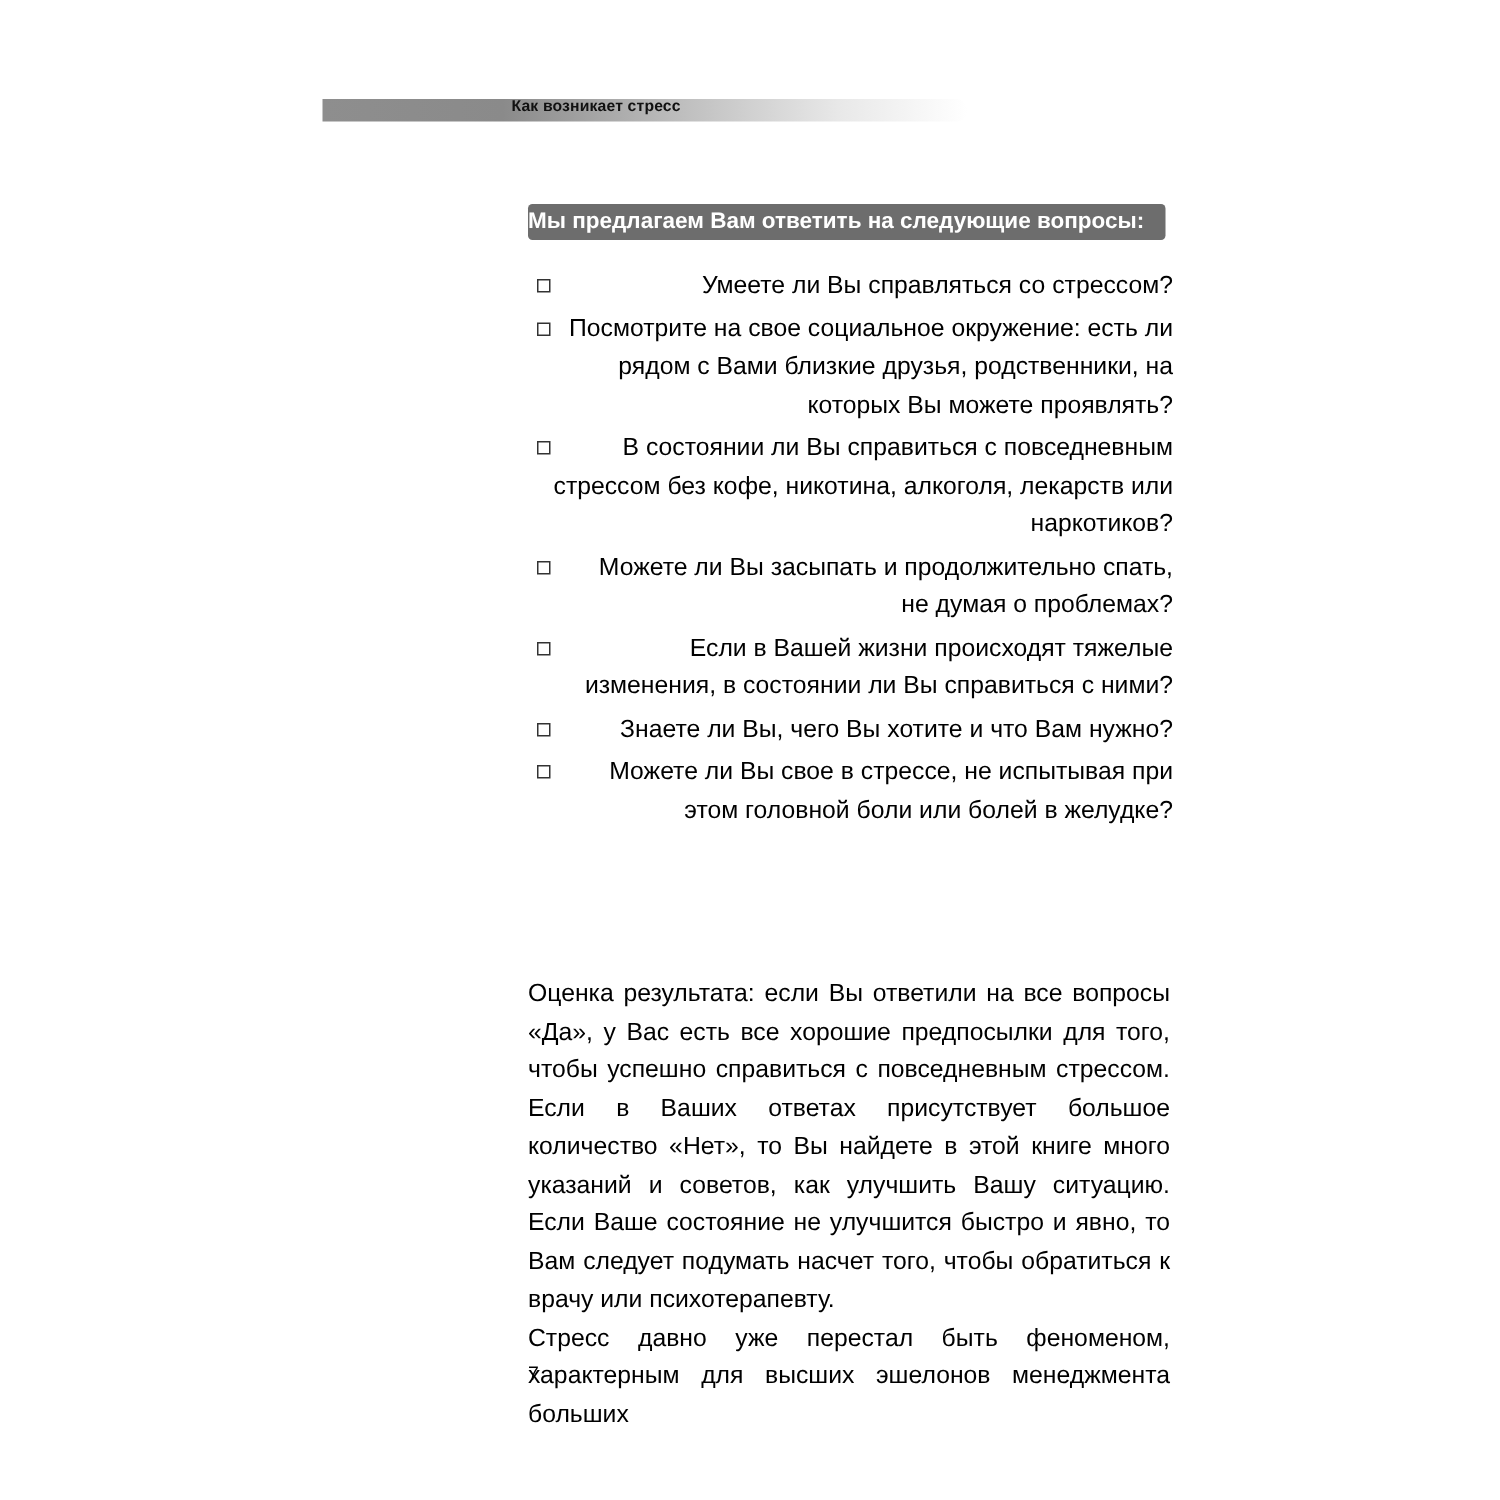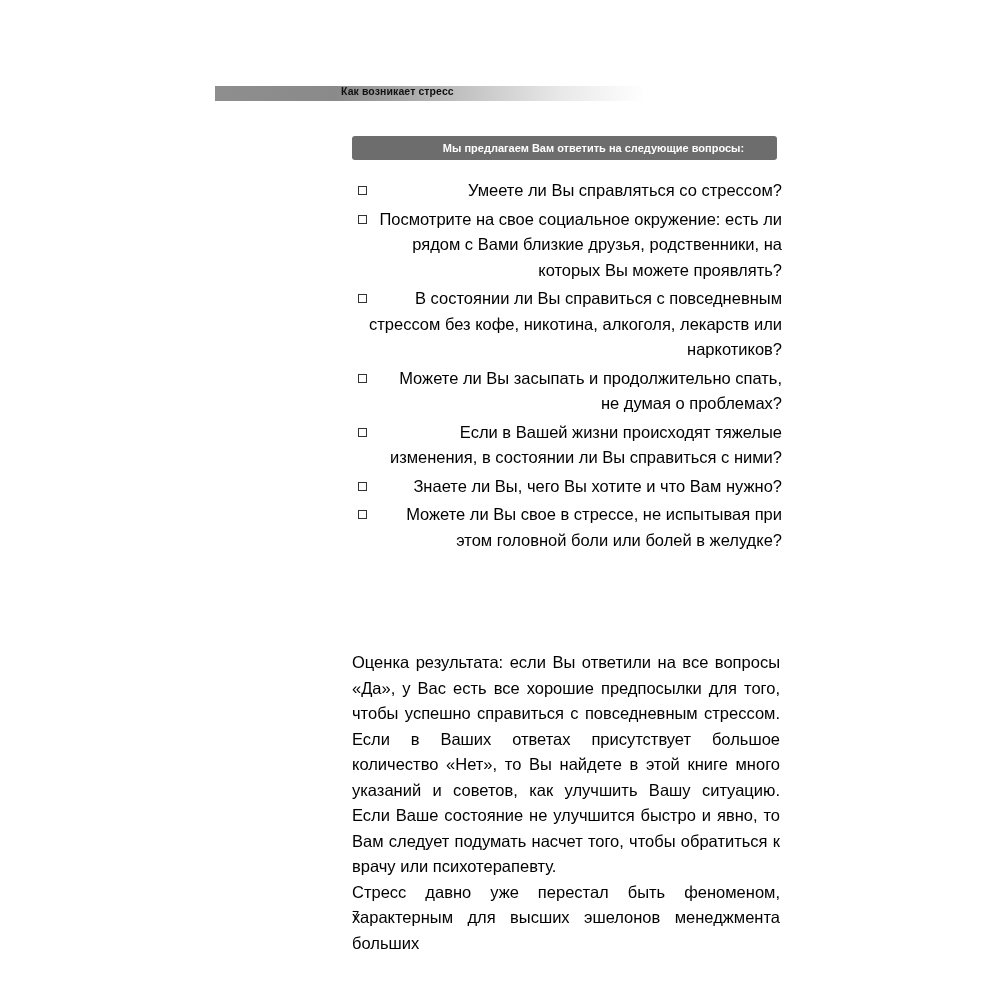--- a/index.html
+++ b/index.html
@@ -25,21 +25,20 @@
     background: #ffffff;
   }
 
   
   .header {
     position: absolute;
     left: 215px;
     top: 62px;
     width: 440px;
     height: 26px;
-    margin-top: 20px;
   }
   .header-bar {
     position: absolute;
     left: 0;
     top: 4px;
     width: 430px;
     height: 15px;
     background: linear-gradient(to right, #8e8e8e 0%, #8a8a8a 28%, #bdbdbd 55%, #e8e8e8 80%, #ffffff 100%);
     border-radius: 0 8px 8px 0;
   }
@@ -66,26 +65,24 @@
     background: #6d6d6d;
     border-radius: 3px;
   }
   .qbox-text {
     position: absolute;
     left: 0;
     top: 0;
     width: 425px;
     height: 24px;
     line-height: 24px;
-    text-align: center;
     color: #ffffff;
-    font-size: 11px;
+    font-size: 15px;
     font-weight: bold;
     white-space: nowrap;
-    padding-left: 29px;
   }
 
   
   .qlist {
     position: absolute;
     left: 352px;
     top: 178px;
     width: 430px;
   }
   .qitem {

